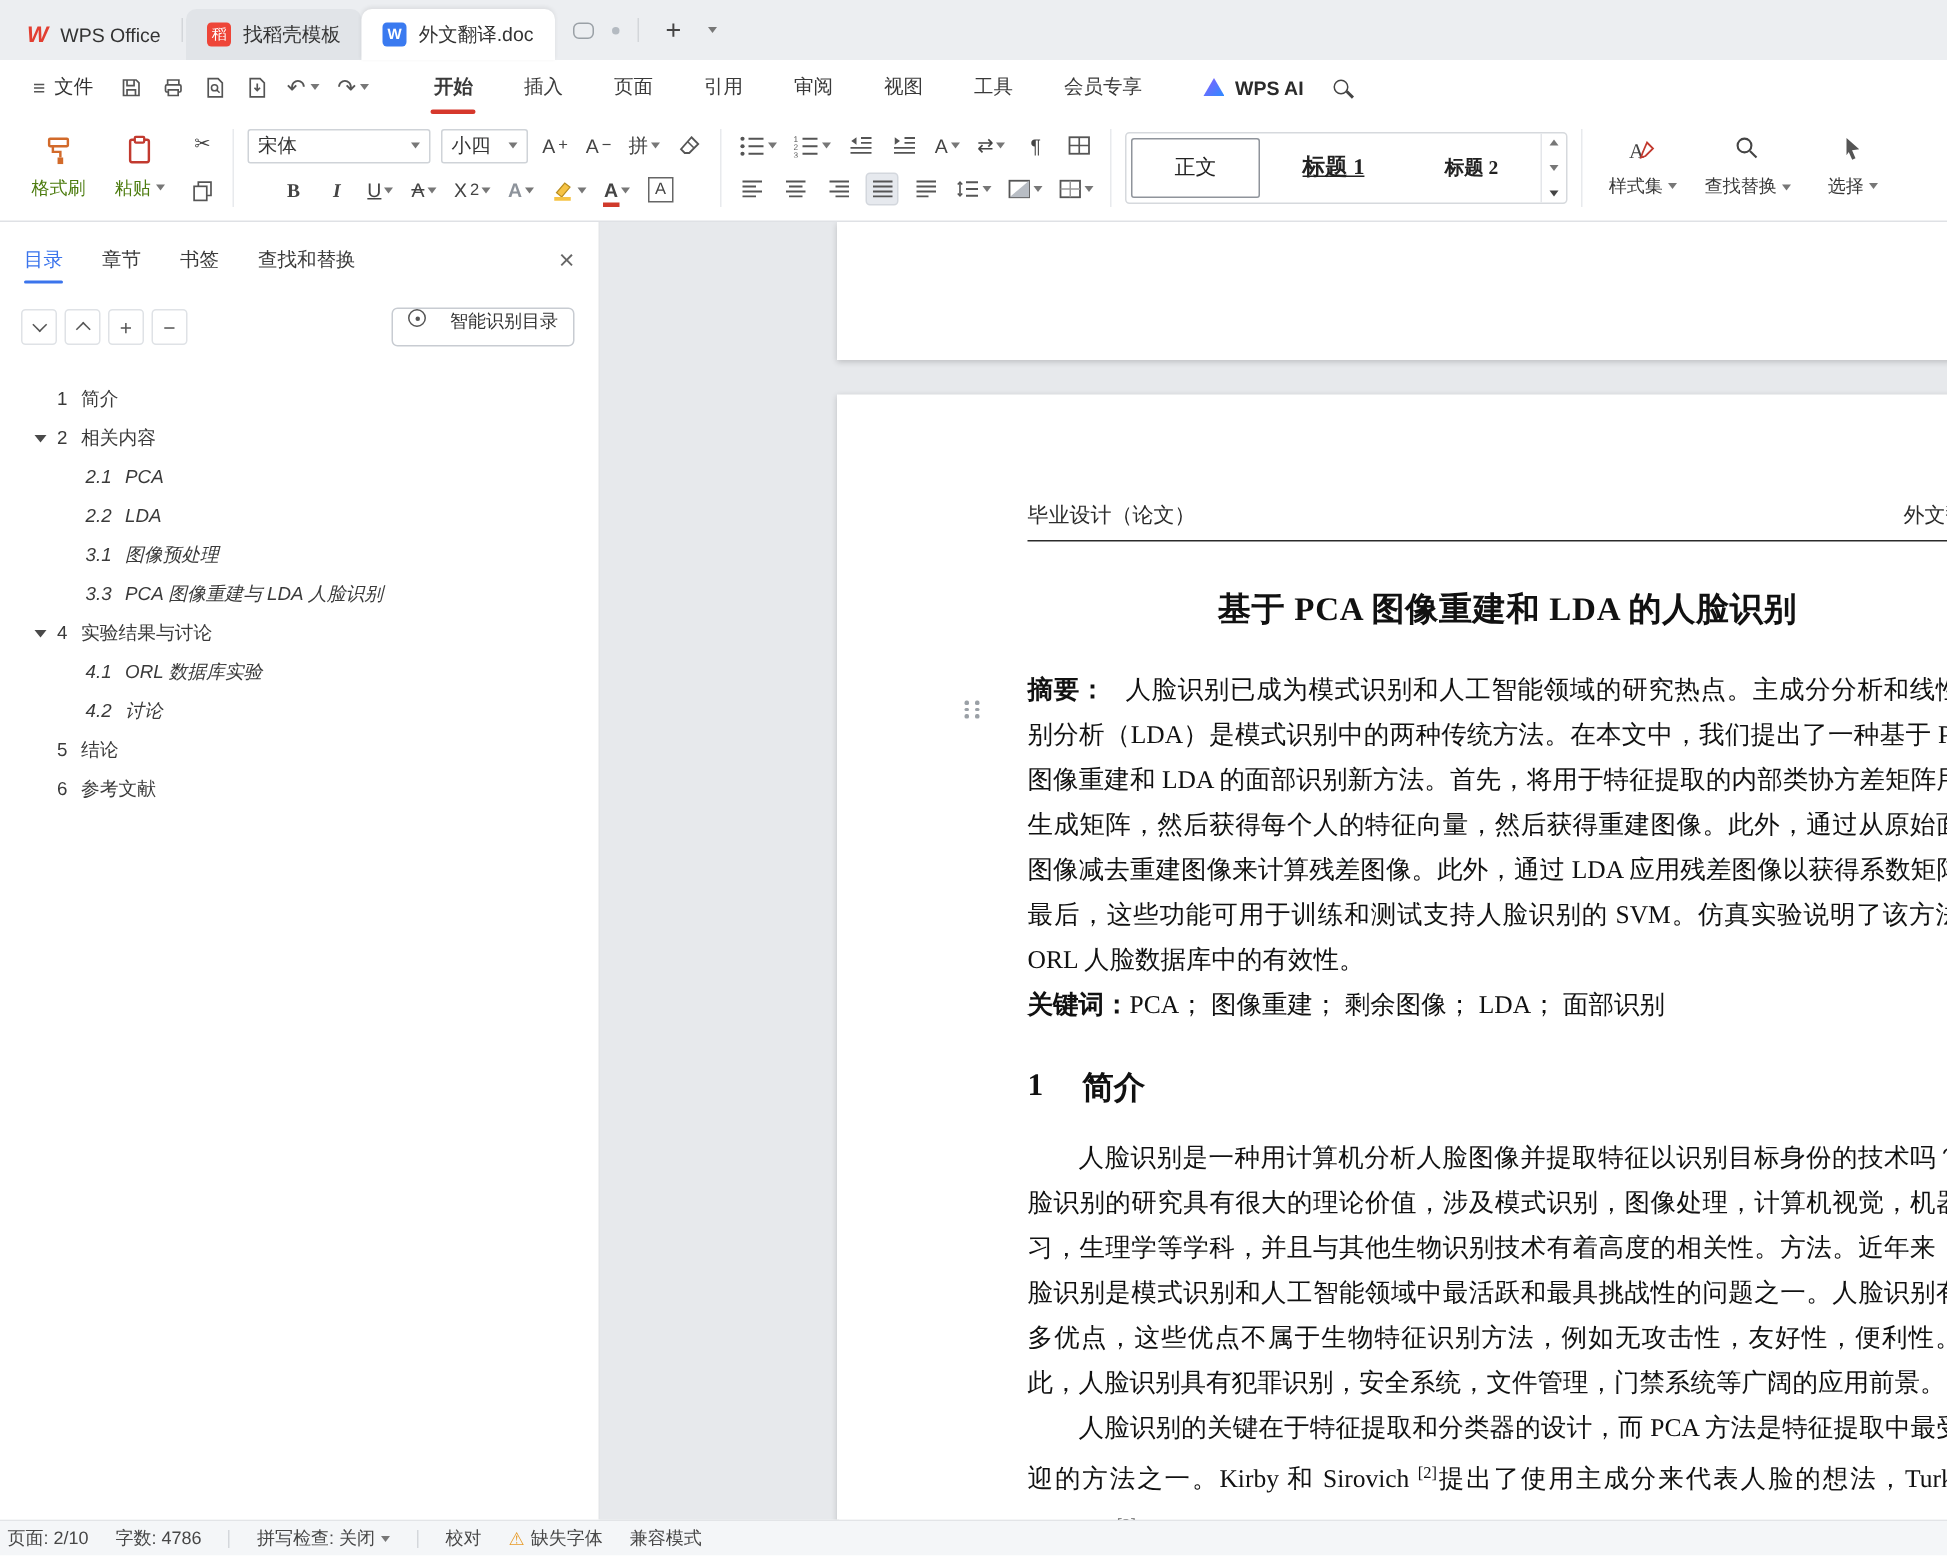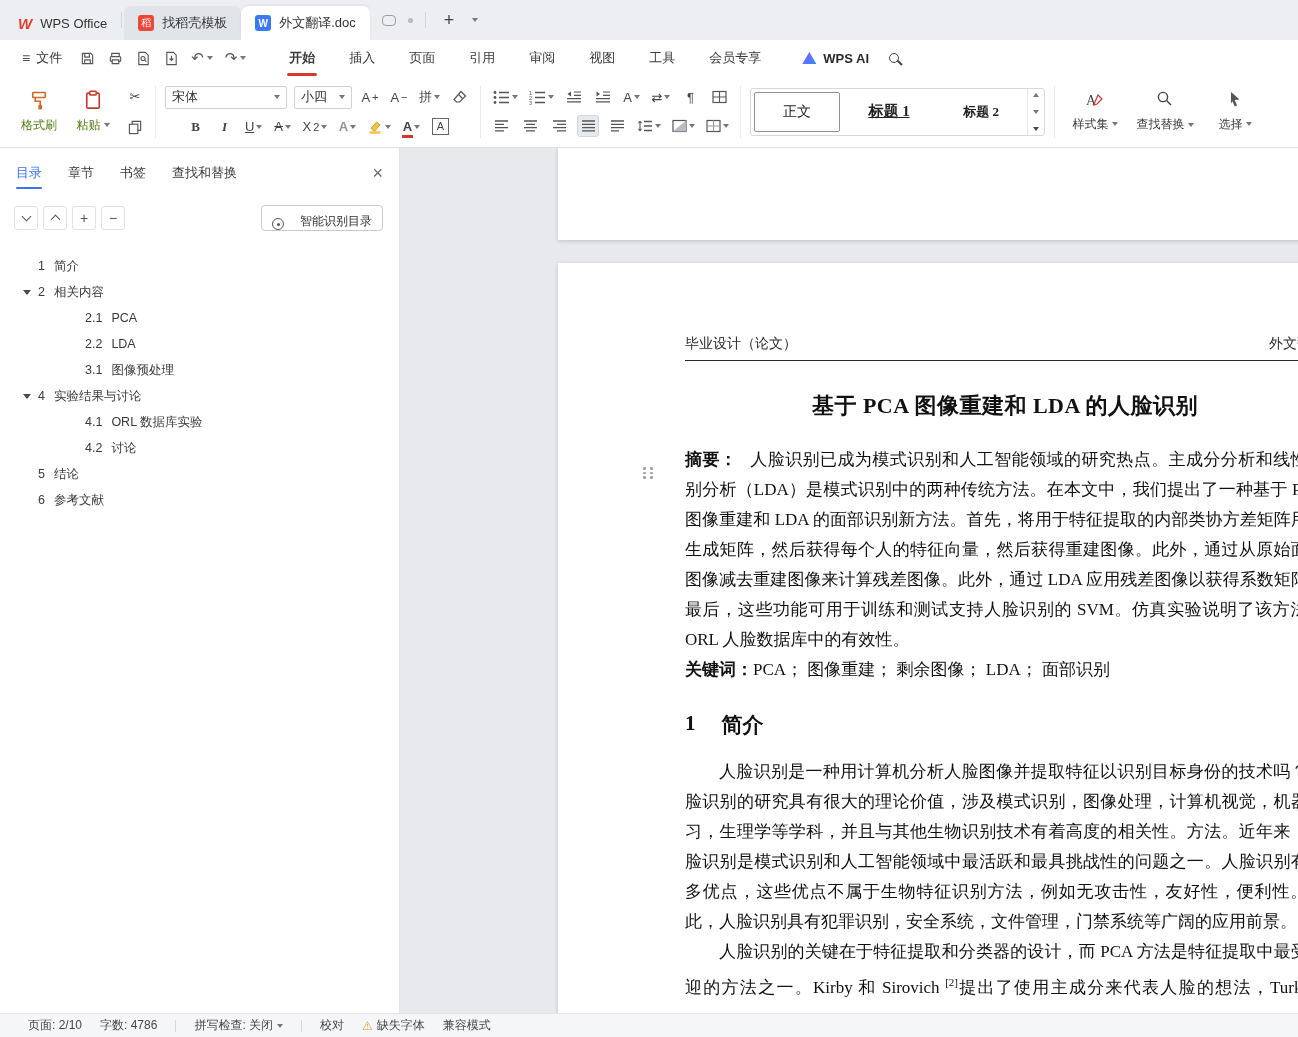--- a/index.html
+++ b/index.html
@@ -94,27 +94,27 @@
                           background:#3b74ec; border-radius:2px; }
   .sp-close { margin-left:auto; font-size:18px; color:#666; line-height:1; }
   .sp-toolbar { display:flex; align-items:center; padding:7px 16px 6px 14px; }
   .nav-btn { width:24px; height:24px; border:1px solid #dfe2e6; border-radius:3px; background:#fff;
              display:flex; align-items:center; justify-content:center; margin-right:5px; color:#555; font-size:14px; }
   .chev-dn { width:7px; height:7px; border-right:1.6px solid #555; border-bottom:1.6px solid #555;
              transform:rotate(45deg); margin-top:-3px; }
   .chev-up { width:7px; height:7px; border-right:1.6px solid #555; border-bottom:1.6px solid #555;
              transform:rotate(-135deg); margin-top:3px; }
   .smart-btn { margin-left:auto; height:26px; border:1px solid #c8ccd2; border-radius:4px; background:#fff;
-               display:flex; align-items:flex-end; gap:16px; padding:0 10px; font-size:12px; color:#333; }
+               display:flex; align-items:flex-start; gap:16px; padding:0 10px; font-size:12px; color:#333; }
   .scan-icon { width:12px; height:12px; border:1.3px solid #555; border-radius:50%; position:relative; }
   .scan-icon::after { content:''; position:absolute; left:3.5px; top:3.5px; width:3px; height:3px;
                       border-radius:50%; background:#555; }
   .toc-list { padding:16px 8px 0 0; font-size:12.5px; color:#3a3a3a; }
   .toc-row { position:relative; height:26px; line-height:26px; padding-left:38px; white-space:nowrap; }
-  .toc-row.l2 { padding-left:85px; }
+  .toc-row.l2 { padding-left:57px;font-style:italic; }
   .toc-num { margin-right:9px; }
   .toc-tri { position:absolute; left:23px; top:11px; width:0; height:0;
              border-left:4px solid transparent; border-right:4px solid transparent; border-top:5px solid #4a4a4a; }
   
   .docarea { flex:1; background:#e7e9ec; overflow:hidden; position:relative; }
   .page { background:#fff; width:894px; margin-left:158px; box-shadow:0 1px 4px rgba(0,0,0,.18); }
   .page-prev { height:92px; }
   .page-main { margin-top:23px; height:1100px; padding:72px 127px 0 127px; position:relative;
                font-family:"Liberation Serif","DejaVu Serif",serif; color:#111; }
   .doc-header { display:flex; justify-content:space-between; font-size:14px; color:#2b2b2b;
@@ -126,21 +126,21 @@
   .keywords { font-size:17px; line-height:30px; }
   .h1 { margin-top:26px; font-size:21px; font-weight:bold; display:flex; gap:26px; }
   .body-para { margin-top:18px; font-size:17px; line-height:30px; text-align:justify; text-indent:2em; }
   .body-para.second { margin-top:0; }
   sup { font-size:11px; }
   .drag-handle { position:absolute; left:84px; top:204px; display:grid;
                  grid-template-columns:repeat(2,5px); gap:2px; }
   .drag-handle i { width:2.5px; height:2.5px; border-radius:50%; background:#9aa0a6; display:block; margin:auto; }
   
   .statusbar { height:24px; background:#f4f6f8; border-top:1px solid #e2e4e7; display:flex;
-               align-items:center; padding:0 28px; gap:18px; font-size:12px; color:#474747; }
+               align-items:center; padding:0 5px; gap:18px; font-size:12px; color:#474747; }
   .sb-item { display:flex; align-items:center; gap:4px; white-space:nowrap; }
   .sb-sep { width:1px; height:12px; background:#d4d7db; }
   .warn { color:#e79b28; font-size:12px; }
 </style>
 </head>
 <body>
 
 <div class="tabbar">
   <div class="tab">
     <span class="wps-logo">W</span>
@@ -479,20 +479,21 @@
         <span class="scan-icon"></span>
         <span>智能识别目录</span>
       </span>
     </div>
     <div class="toc-list">
         <div class="toc-row"><span class="toc-num">1</span><span>简介</span></div>
         <div class="toc-row"><span class="toc-tri"></span><span class="toc-num">2</span><span>相关内容</span></div>
         <div class="toc-row l2"><span class="toc-num">2.1</span><span>PCA</span></div>
         <div class="toc-row l2"><span class="toc-num">2.2</span><span>LDA</span></div>
         <div class="toc-row l2"><span class="toc-num">3.1</span><span>图像预处理</span></div>
+        <div class="toc-row l2"><span class="toc-num">3.3</span><span>PCA 图像重建与 LDA 人脸识别</span></div>
         <div class="toc-row"><span class="toc-tri"></span><span class="toc-num">4</span><span>实验结果与讨论</span></div>
         <div class="toc-row l2"><span class="toc-num">4.1</span><span>ORL 数据库实验</span></div>
         <div class="toc-row l2"><span class="toc-num">4.2</span><span>讨论</span></div>
         <div class="toc-row"><span class="toc-num">5</span><span>结论</span></div>
         <div class="toc-row"><span class="toc-num">6</span><span>参考文献</span></div>
       </div>
   </div>
 
   <div class="docarea">
     <div class="page page-prev"></div>

